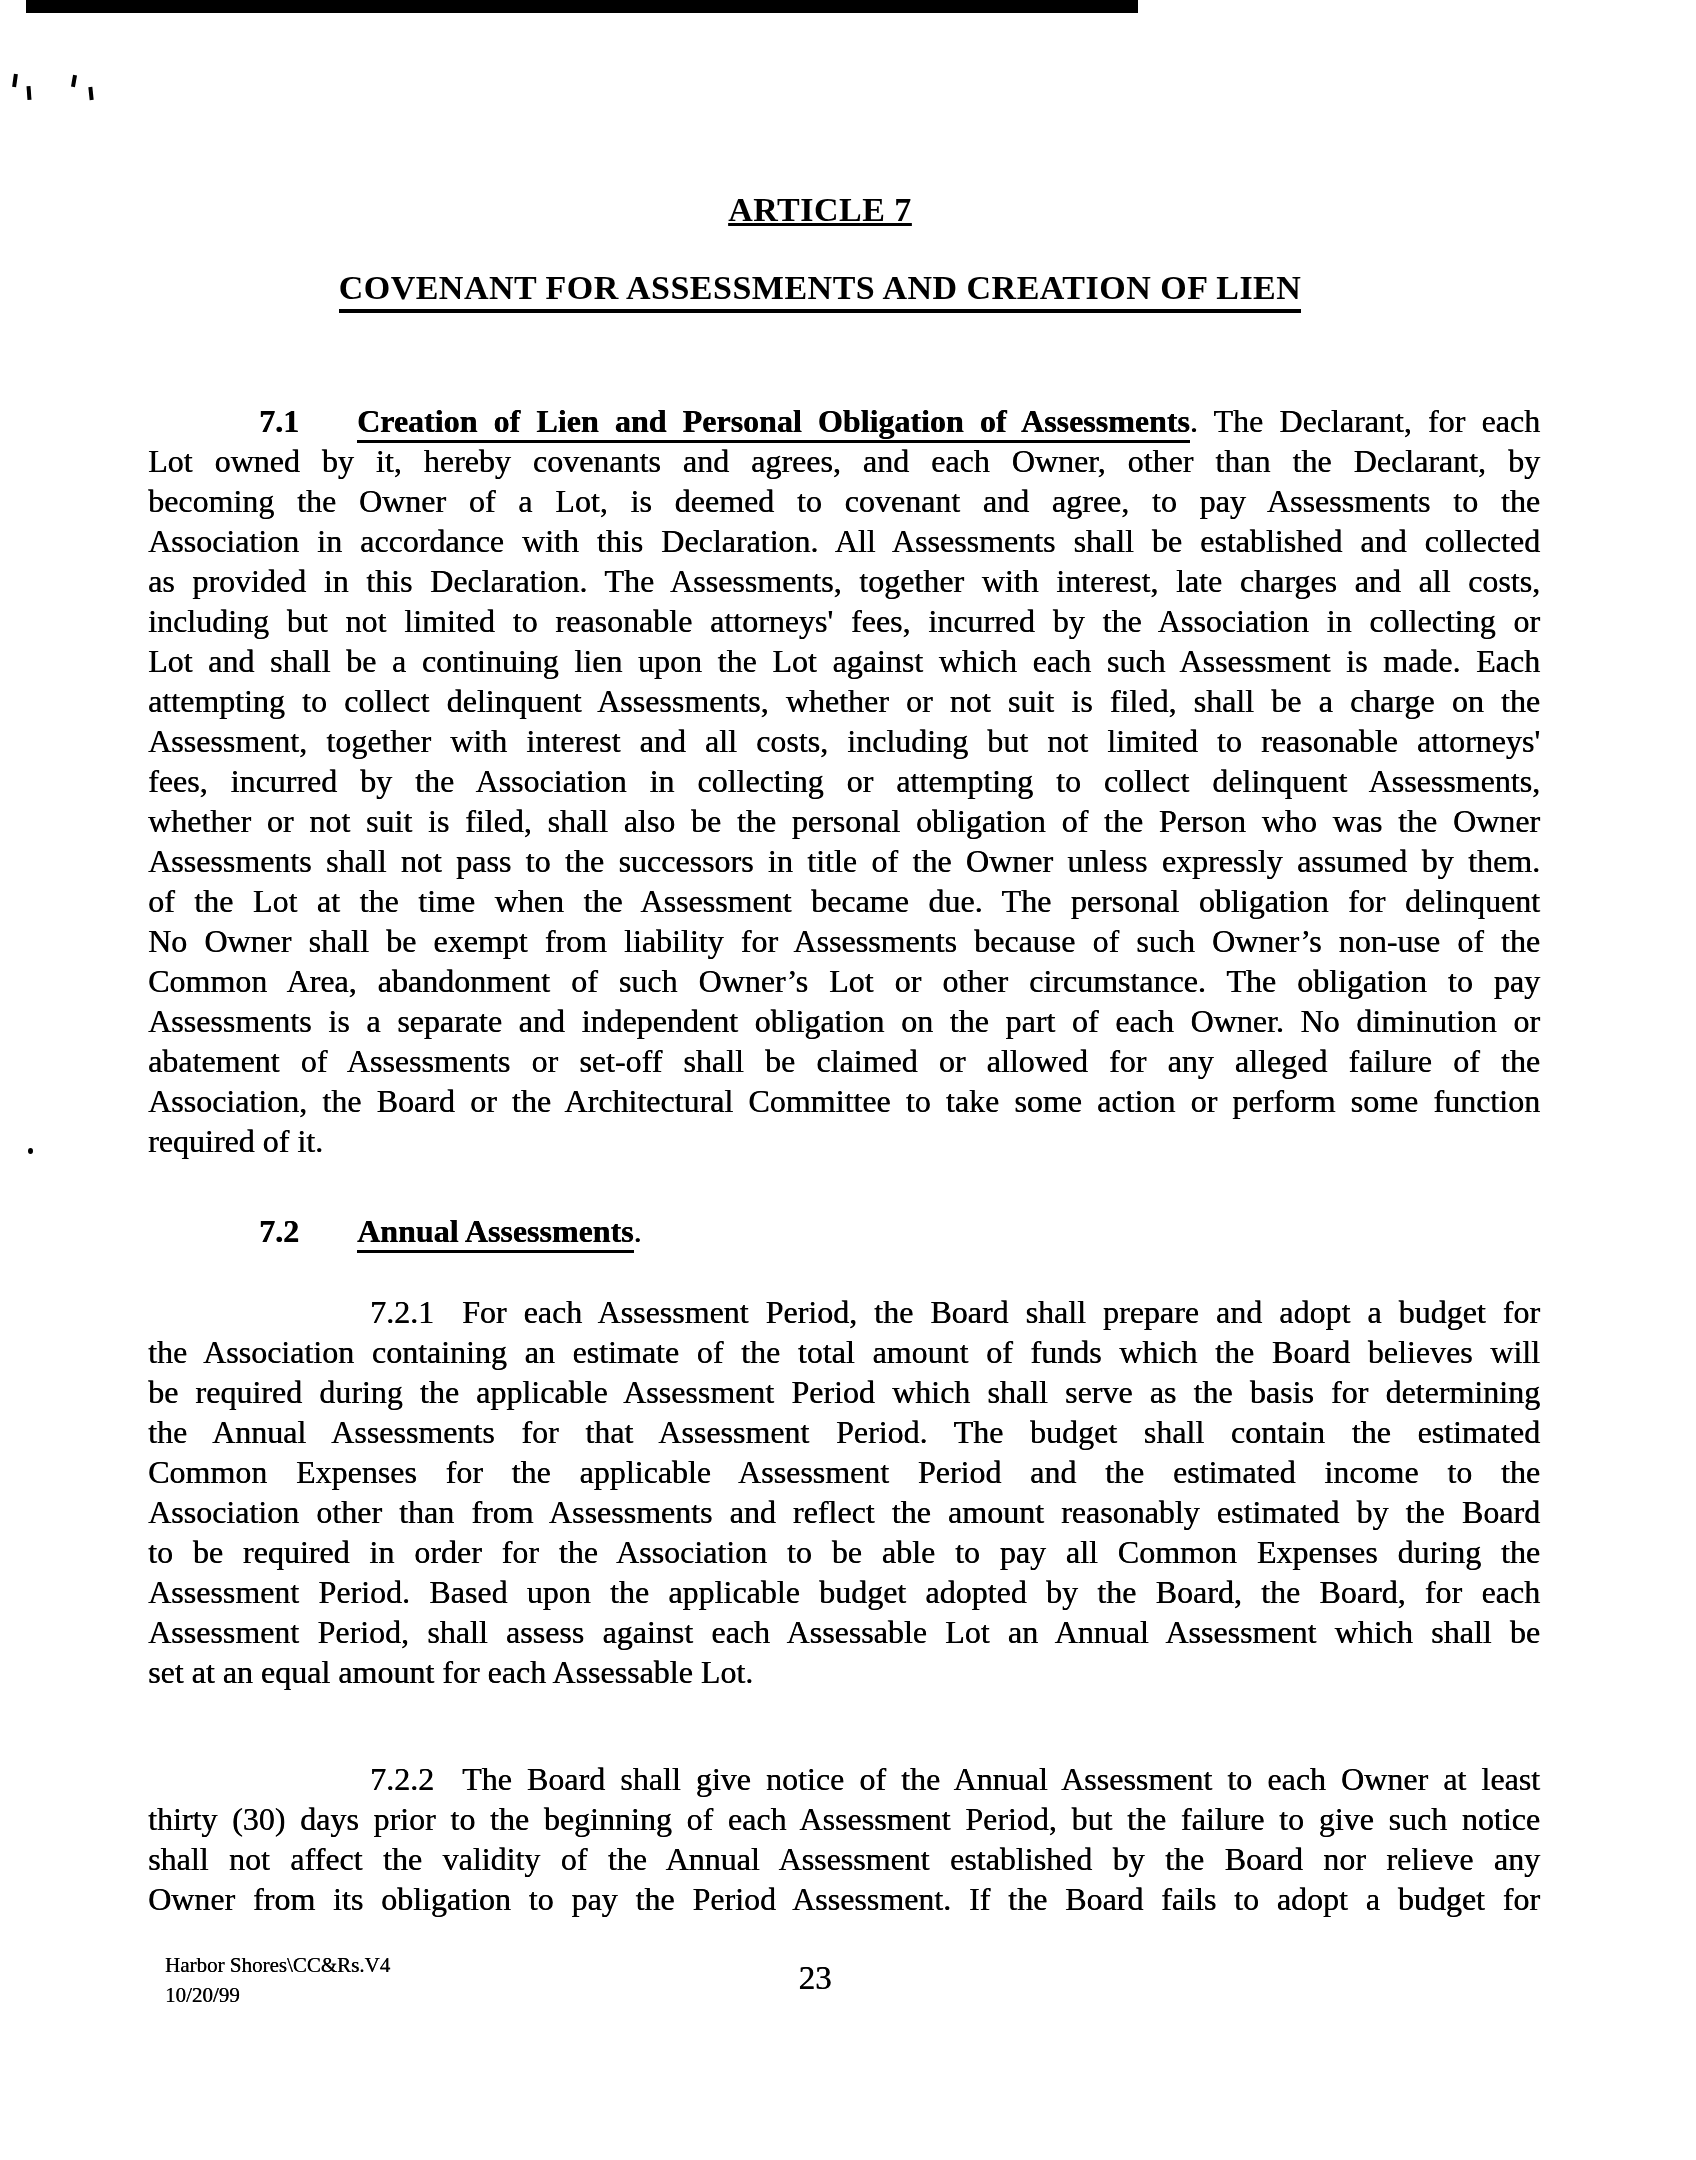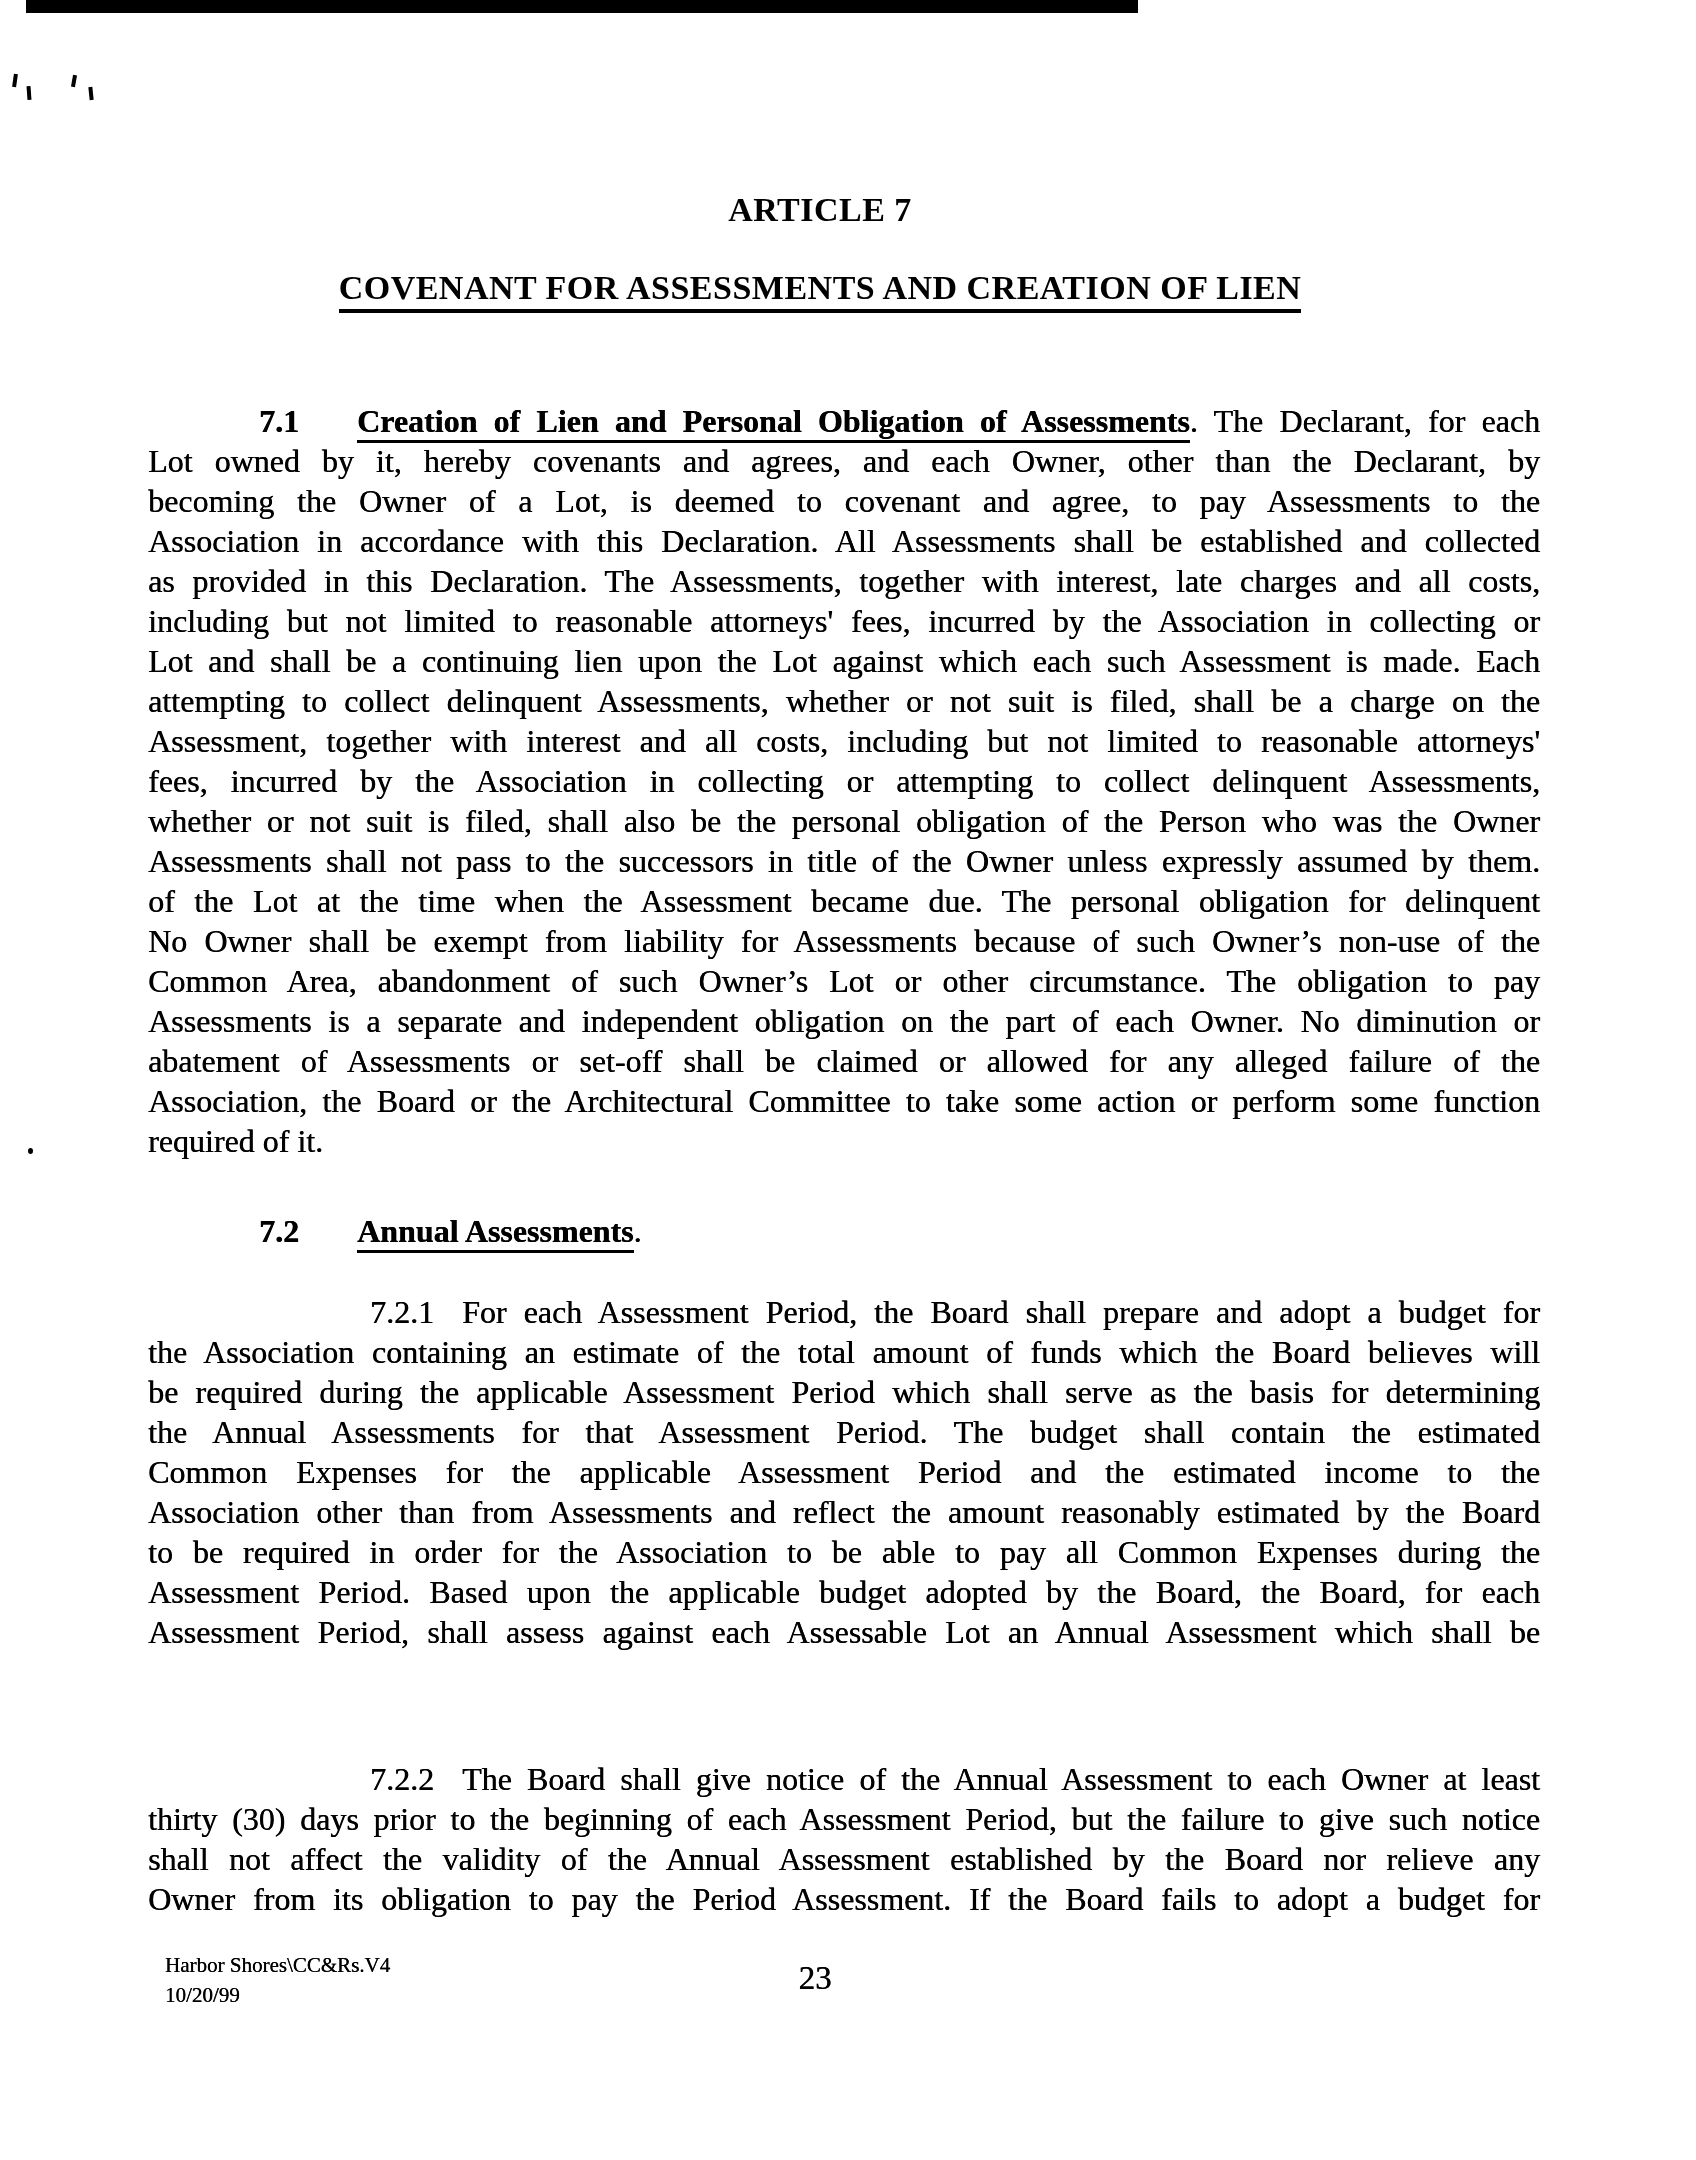--- a/index.html
+++ b/index.html
@@ -11,21 +11,21 @@
   
   .scan-bar{position:absolute;top:0;left:26px;width:1112px;height:13px;background:#000;}
   .speck{position:absolute;background:#000;}
   .speck.s1{left:13px;top:74px;width:4px;height:13px;transform:rotate(8deg);}
   .speck.s2{left:27px;top:86px;width:4px;height:14px;transform:rotate(-4deg);}
   .speck.s3{left:72px;top:75px;width:4px;height:12px;transform:rotate(10deg);}
   .speck.s4{left:89px;top:87px;width:4px;height:13px;transform:rotate(-6deg);}
   .margin-dot{position:absolute;left:28px;top:1148px;width:5px;height:6px;background:#000;border-radius:50%;}
 
   
-  .head-col{position:absolute;left:130px;width:1380px;text-align:center;}
+  .head-col{position:absolute;left:130px;width:1380px;text-align:center;text-decoration:underline;}
   #article-head{top:191px;font-size:34px;font-weight:bold;letter-spacing:.5px;}
   #covenant-head{top:269px;font-size:34px;font-weight:bold;letter-spacing:.5px;}
   #covenant-head .ul{display:inline-block;border-bottom:4px solid #000;padding-bottom:2px;}
 
   
   #doc-body{position:absolute;left:148px;width:1392px;top:0;height:2160px;}
   .block{position:absolute;left:0;width:1392px;}
   .sec-7-1{top:401px;}
   .sec-7-2{top:1211px;}
   .sec-7-2-1{top:1292px;}
@@ -91,20 +91,21 @@
     <div class="block sec-7-2-1">
       <div class="line ind-2"><span class="">7.2.1</span><span class="tab-sm"></span><span class="">For each Assessment Period, the Board shall prepare and adopt a budget for</span></div>
       <div class="line"><span class="">the Association containing an estimate of the total amount of funds which the Board believes will</span></div>
       <div class="line"><span class="">be required during the applicable Assessment Period which shall serve as the basis for determining</span></div>
       <div class="line"><span class="">the Annual Assessments for that Assessment Period.  The budget shall contain the estimated</span></div>
       <div class="line"><span class="">Common Expenses for the applicable Assessment Period and the estimated income to the</span></div>
       <div class="line"><span class="">Association other than from Assessments and reflect the amount reasonably estimated by the Board</span></div>
       <div class="line"><span class="">to be required in order for the Association to be able to pay all Common Expenses during the</span></div>
       <div class="line"><span class="">Assessment Period.  Based upon the applicable budget adopted by the Board, the Board, for each</span></div>
       <div class="line"><span class="">Assessment Period, shall assess against each Assessable Lot an Annual Assessment which shall be</span></div>
+      <div class="line last"><span class="">set at an equal amount for each Assessable Lot.</span></div>
     </div>
     <div class="block sec-7-2-2">
       <div class="line ind-2"><span class="">7.2.2</span><span class="tab-sm"></span><span class="">The Board shall give notice of the Annual Assessment to each Owner at least</span></div>
       <div class="line"><span class="">thirty (30) days prior to the beginning of each Assessment Period, but the failure to give such notice</span></div>
       <div class="line"><span class="">shall not affect the validity of the Annual Assessment established by the Board nor relieve any</span></div>
       <div class="line"><span class="">Owner from its obligation to pay the Period Assessment.  If the Board fails to adopt a budget for</span></div>
     </div>
   </div>
 
 <div id="footer-left">

